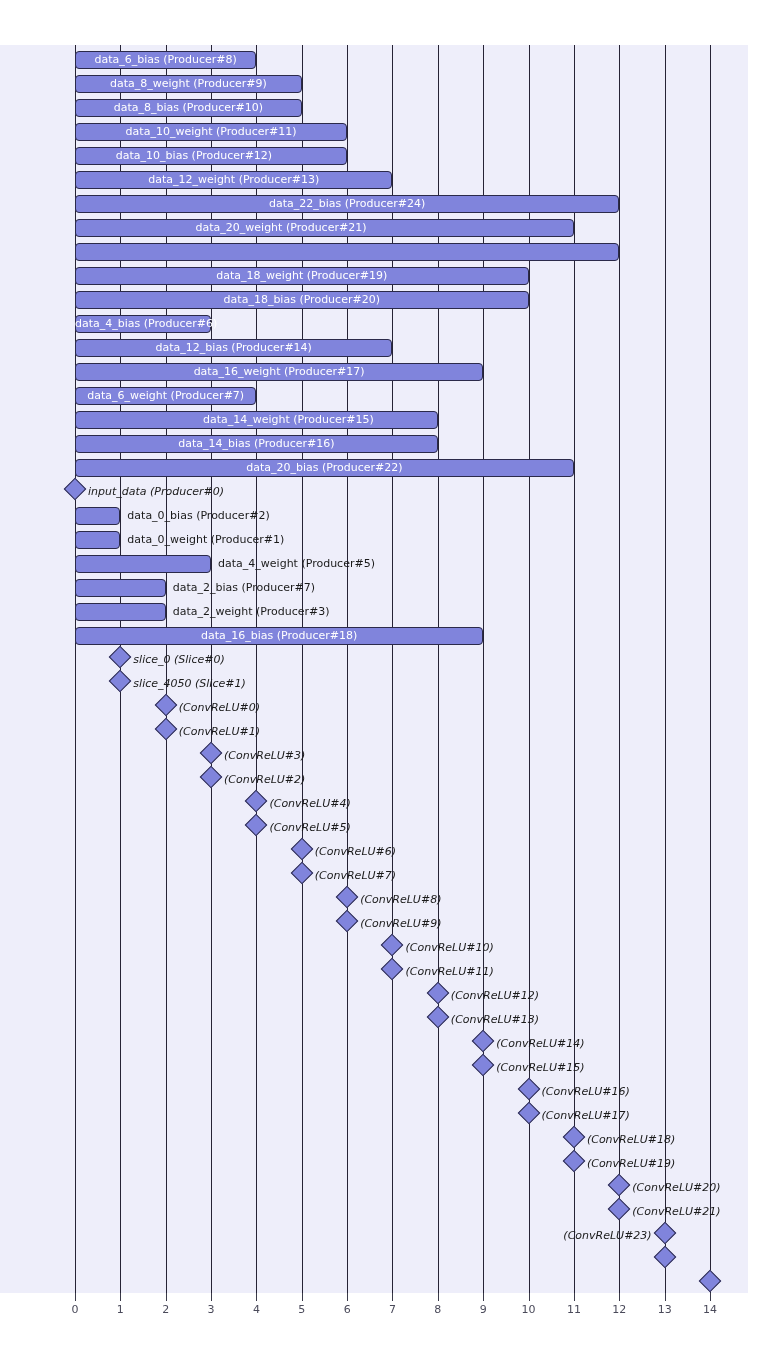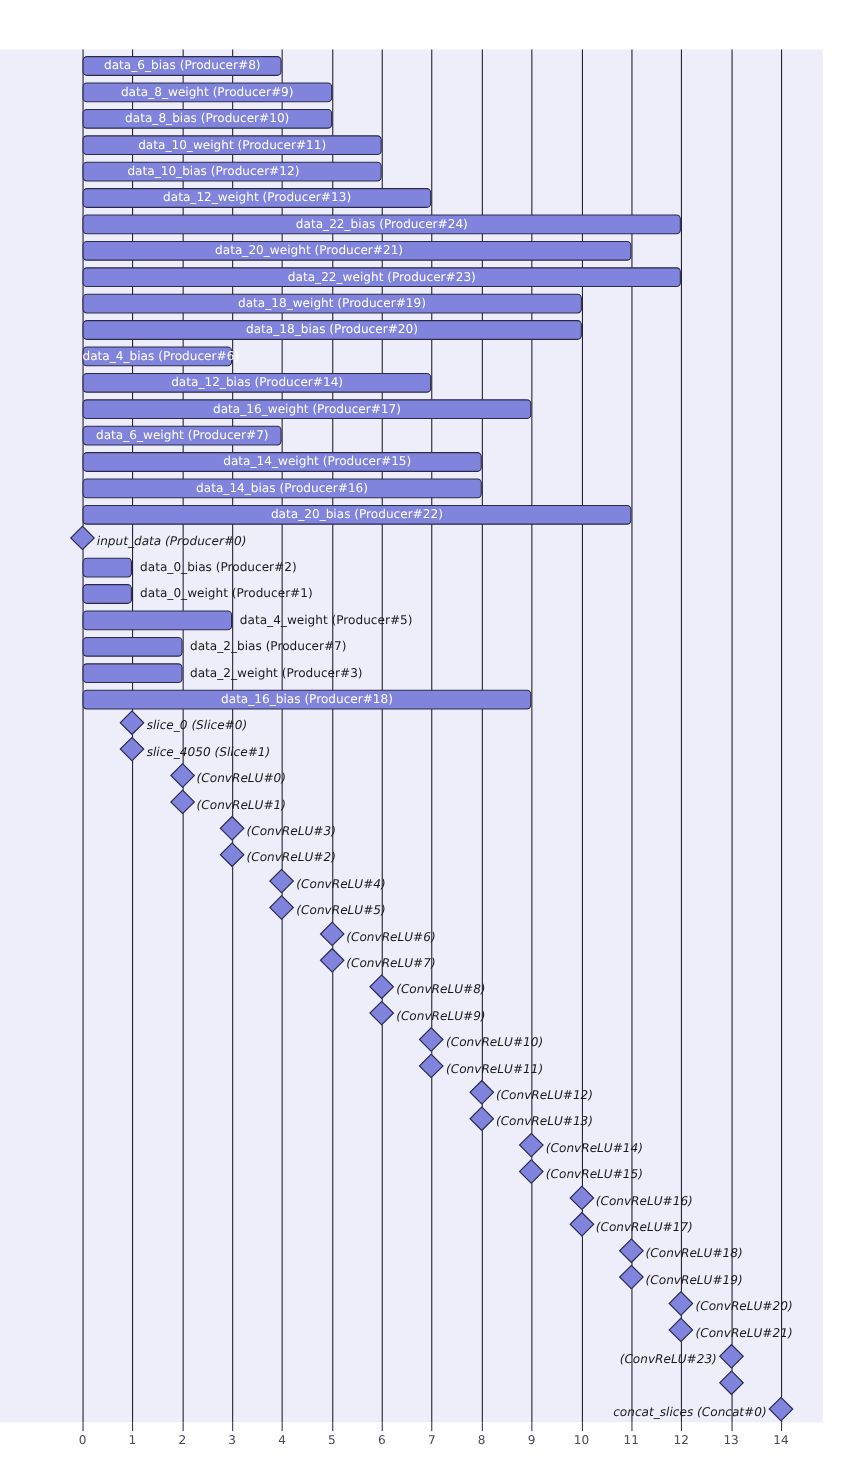--- a/index.html
+++ b/index.html
@@ -79,21 +79,20 @@
       <div class="row" style="top: 192px;">
         <div class="bar" style="left: 75px; width: 544.284px; background: rgb(128, 132, 220); border-color: rgb(43, 42, 74);"></div>
         <div class="bar-label-in" style="left: 75px; width: 544.284px;">data_22_bias (Producer#24)</div>
       </div>
       <div class="row" style="top: 216px;">
         <div class="bar" style="left: 75px; width: 498.927px; background: rgb(128, 132, 220); border-color: rgb(43, 42, 74);"></div>
         <div class="bar-label-in" style="left: 75px; width: 412px;">data_20_weight (Producer#21)</div>
       </div>
       <div class="row" style="top: 240px;">
         <div class="bar" style="left: 75px; width: 544.284px; background: rgb(128, 132, 220); border-color: rgb(43, 42, 74);"></div>
-        <div class="bar-label-in" style="left: 75px; width: 544.284px;">data_22_weight (Producer#23)</div>
       </div>
       <div class="row" style="top: 264px;">
         <div class="bar" style="left: 75px; width: 453.57px; background: rgb(128, 132, 220); border-color: rgb(43, 42, 74);"></div>
         <div class="bar-label-in" style="left: 75px; width: 453.57px;">data_18_weight (Producer#19)</div>
       </div>
       <div class="row" style="top: 288px;">
         <div class="bar" style="left: 75px; width: 453.57px; background: rgb(128, 132, 220); border-color: rgb(43, 42, 74);"></div>
         <div class="bar-label-in" style="left: 75px; width: 453.57px;">data_18_bias (Producer#20)</div>
       </div>
       <div class="row" style="top: 312px;">
@@ -250,21 +249,20 @@
       </div>
       <div class="row" style="top: 1224px;">
         <div class="diamond" style="left: 656.641px; background: rgb(128, 132, 220); border-color: rgb(43, 42, 74);"></div>
         <div class="node-label left" style="left: 391.641px; width: 260px;">(ConvReLU#23)</div>
       </div>
       <div class="row" style="top: 1248px;">
         <div class="diamond" style="left: 656.641px; background: rgb(128, 132, 220); border-color: rgb(43, 42, 74);"></div>
       </div>
       <div class="row" style="top: 1272px;">
         <div class="diamond" style="left: 701.998px; background: rgb(128, 132, 220); border-color: rgb(43, 42, 74);"></div>
-        <div class="node-label left" style="left: 436.998px; width: 260px;">concat_slices (Concat#0)</div>
       </div>
     </div>
   <div id="axis-ticks">
       <div class="tick" style="left: 75px;"></div>
       <div class="tick" style="left: 120.357px;"></div>
       <div class="tick" style="left: 165.714px;"></div>
       <div class="tick" style="left: 211.071px;"></div>
       <div class="tick" style="left: 256.428px;"></div>
       <div class="tick" style="left: 301.785px;"></div>
       <div class="tick" style="left: 347.142px;"></div>

